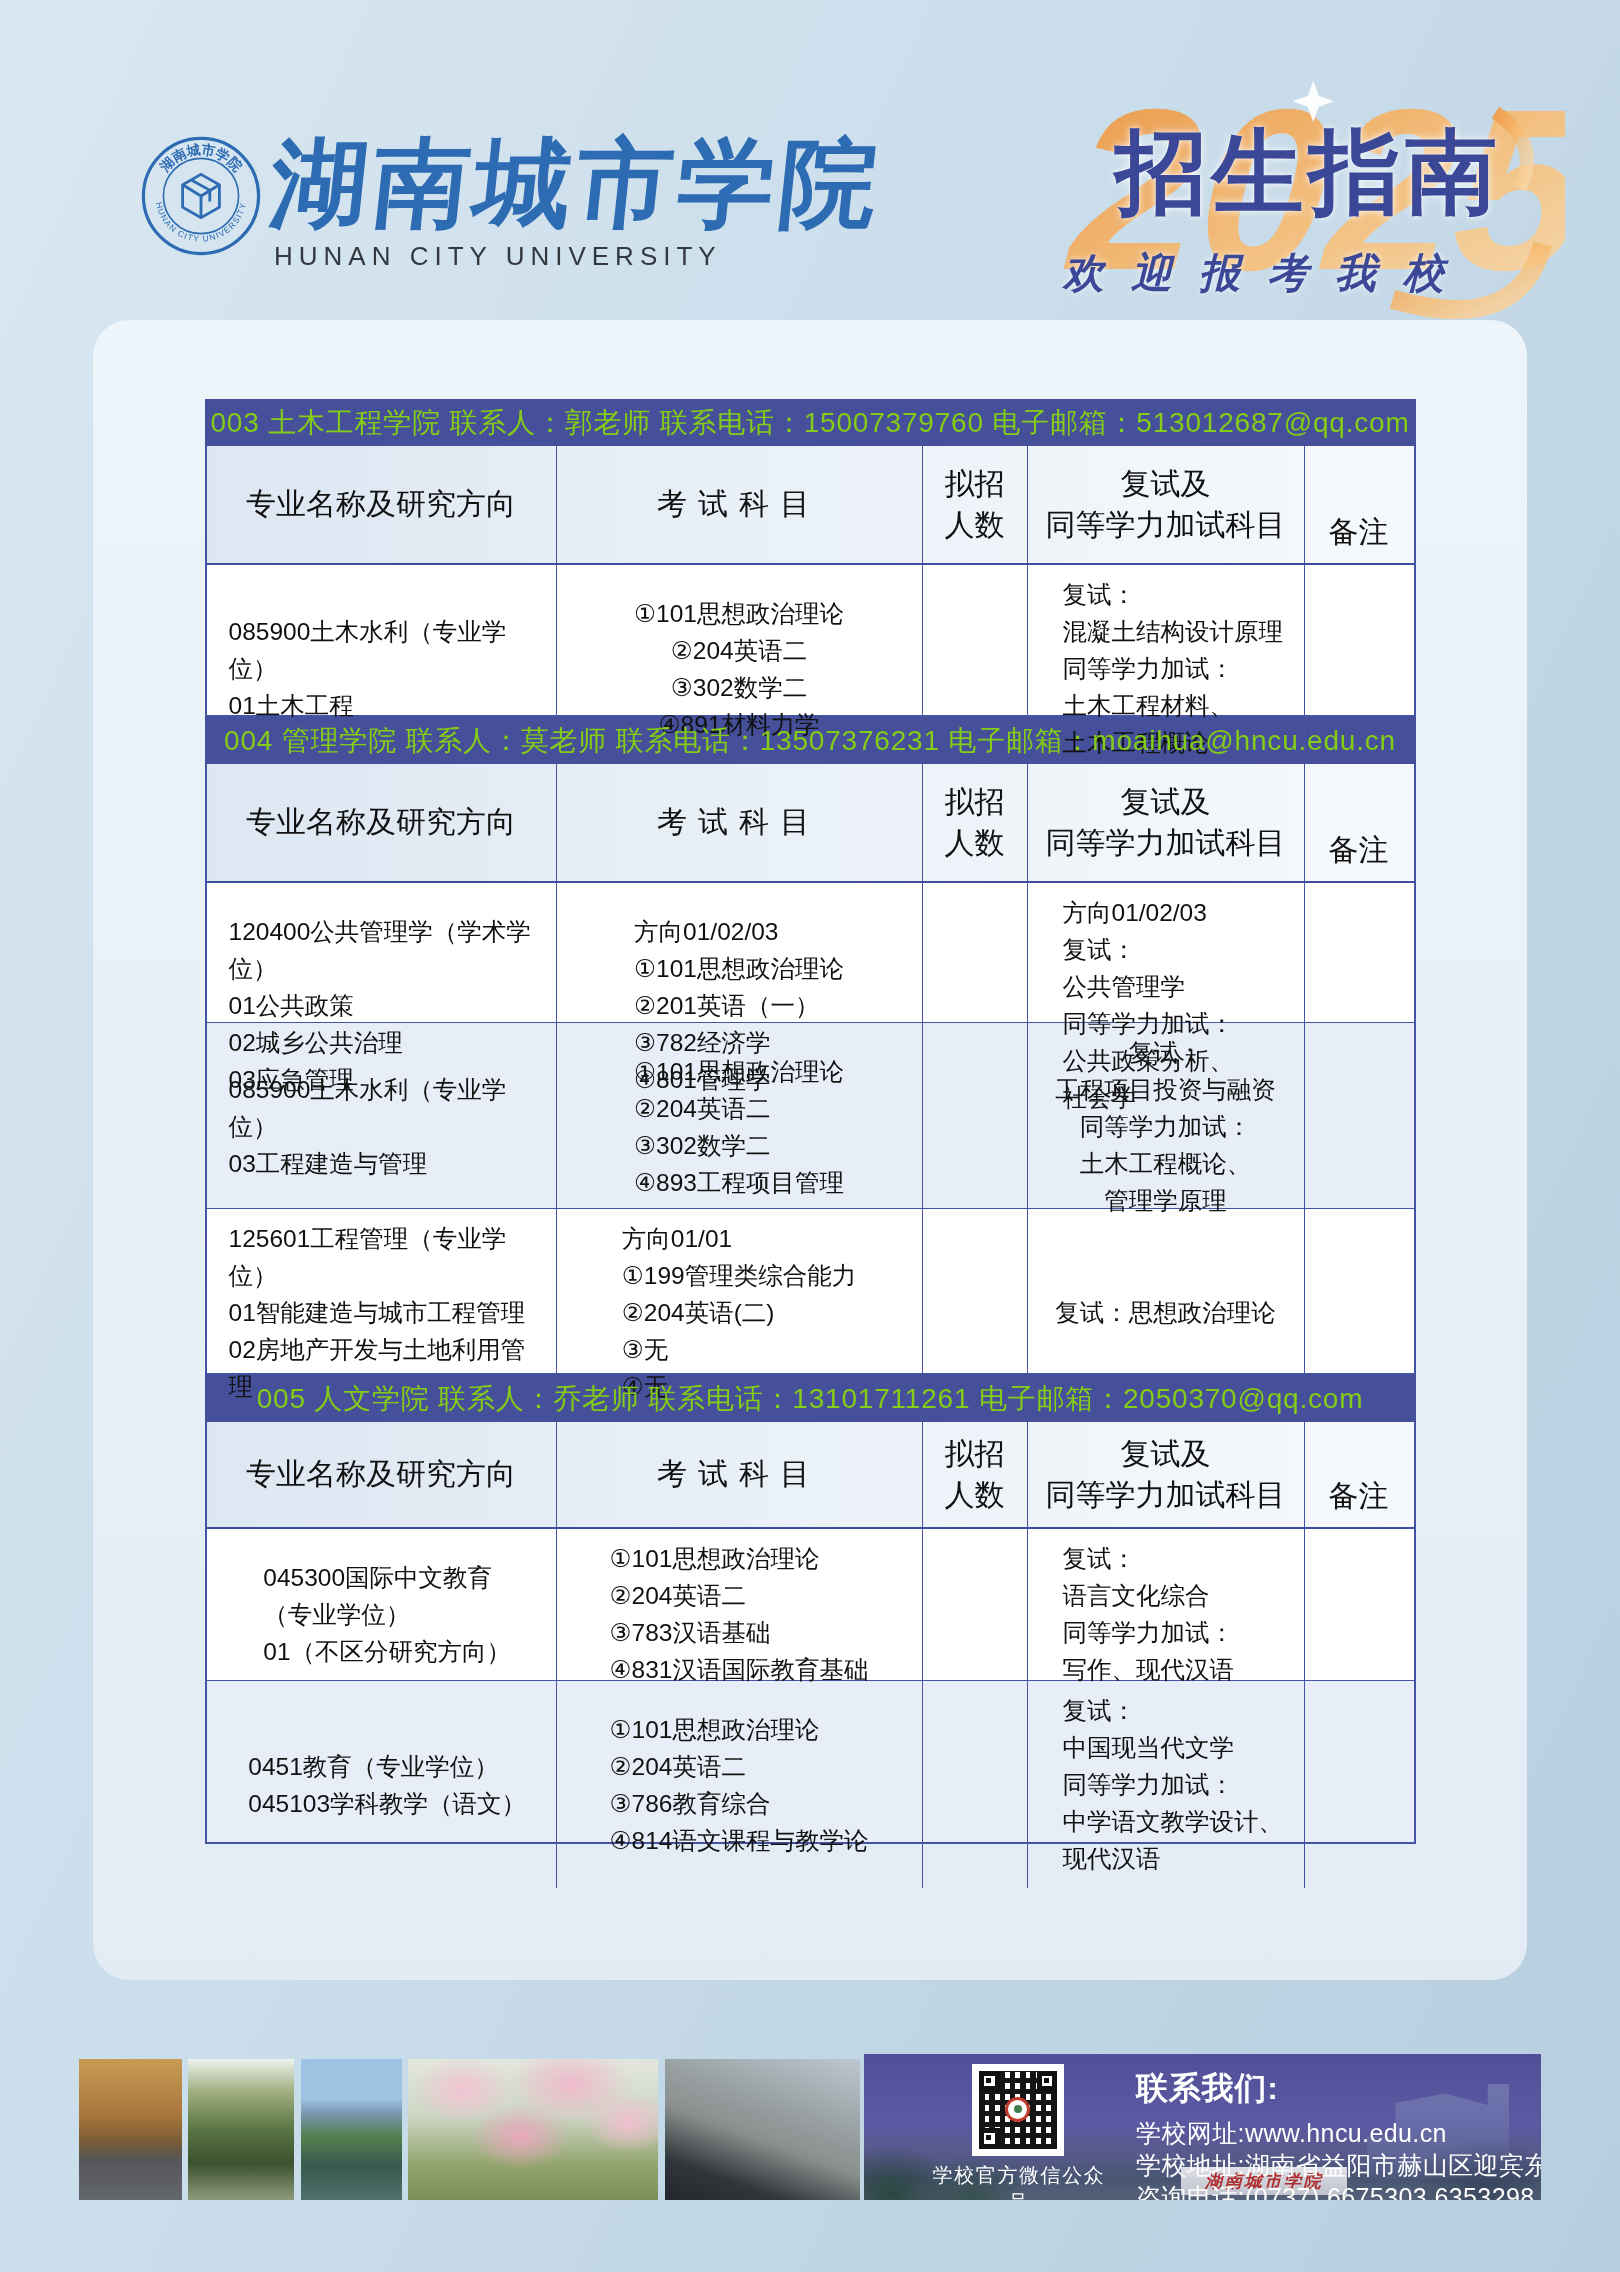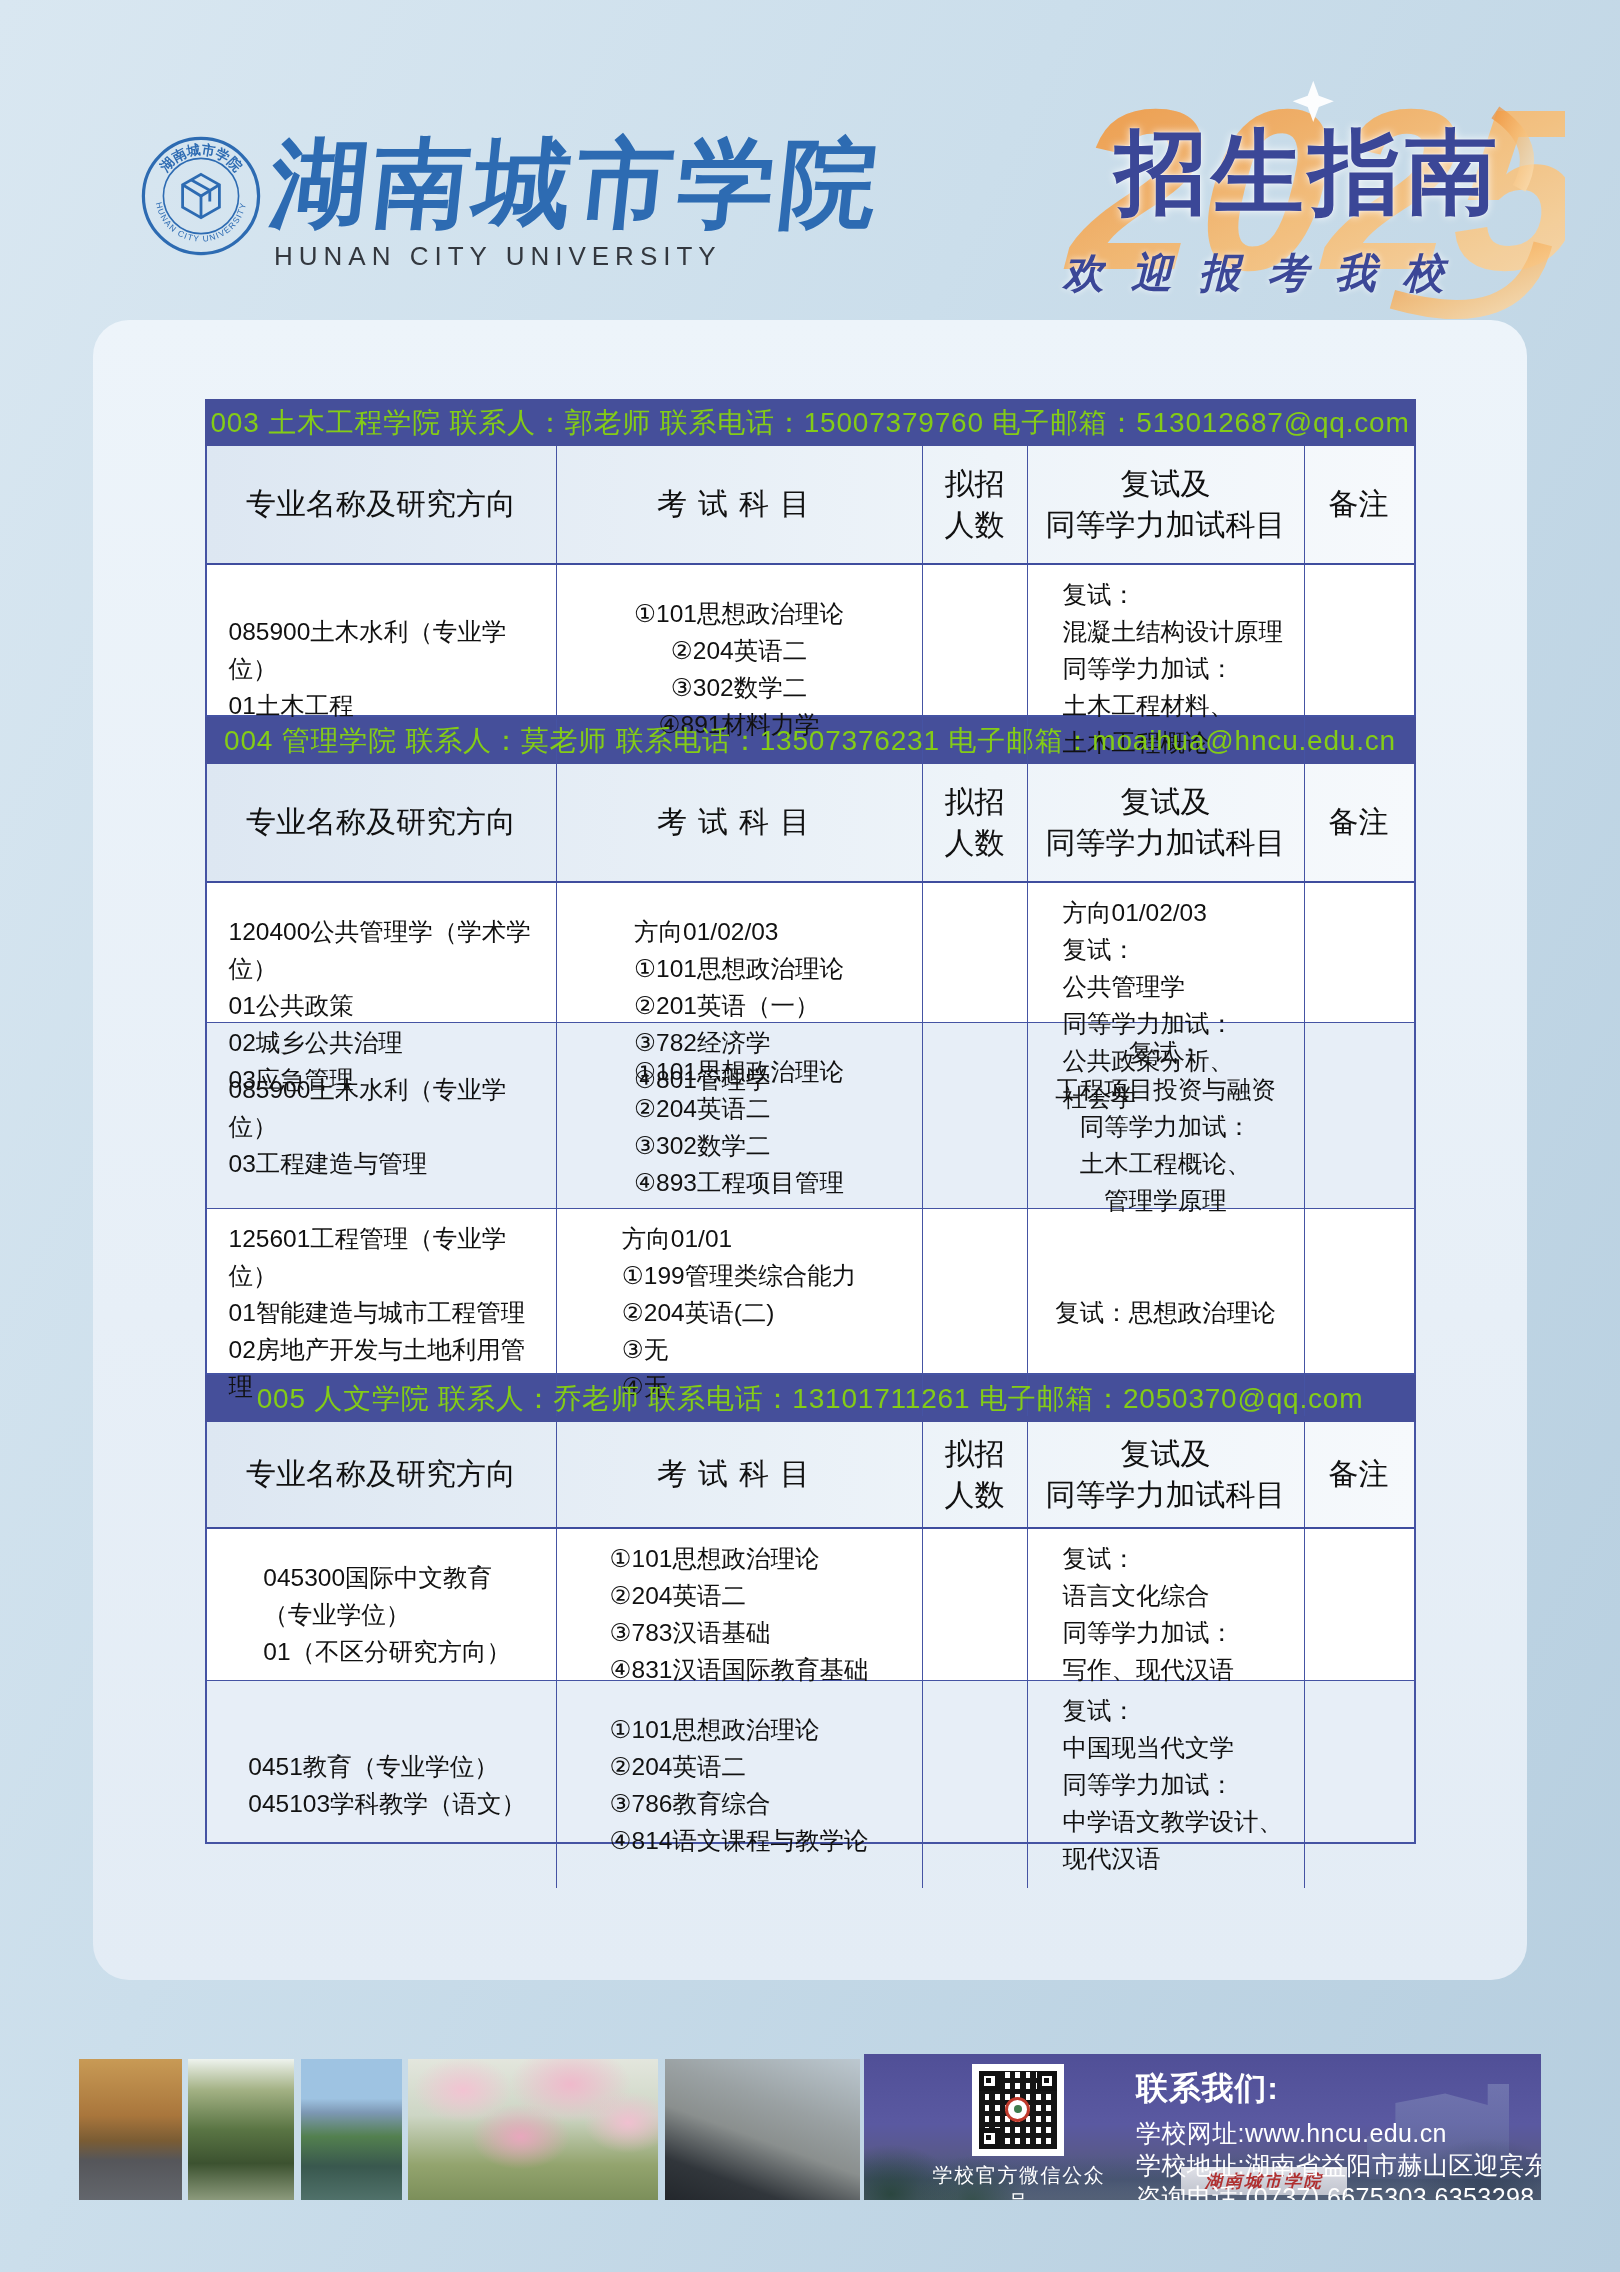--- a/index.html
+++ b/index.html
@@ -48,21 +48,21 @@
   }
   .tgrid{ border:2.4px solid #4553a3; border-top:none; background:#ffffff; }
   .trow{ display:grid; grid-template-columns:350px 366px 105px 277px 108px;
          border-bottom:1.6px solid #4553a3; }
   .trow.head{ border-bottom:2.4px solid #3f4d9e;
     background:linear-gradient(90deg,#dde7f2 0%,#eef4f9 65%,#f6f9fc 100%); }
   .trow.lastrow{ border-bottom:none; }
   .trow.alt{ background:#e7eef7; }
   .trow>div{ border-right:1.6px solid #4553a3; display:flex; align-items:center;
              justify-content:center; padding:11px 9.5px; }
-  .trow>div:last-child{ border-right:none; }
+  .trow>div:last-child{ border-right:none;align-items:flex-end; }
   .th{ font-size:30px; font-weight:500; color:#111; text-align:center;
        white-space:pre-line; line-height:1.35; }
   .trow.head>div:nth-child(2) .th{ letter-spacing:11px; }
   .td{ font-size:24.5px; color:#111; }
   .td .txt{ white-space:pre-line; line-height:37px; }
   .cl{ justify-content:flex-end; padding-left:22px !important; }
   .cl .txt{ text-align:left; }
   .cc .txt{ text-align:center; }
   .cb .txt{ text-align:left; }   
   .c4pad{ padding-left:35px !important; justify-content:flex-start !important; }

